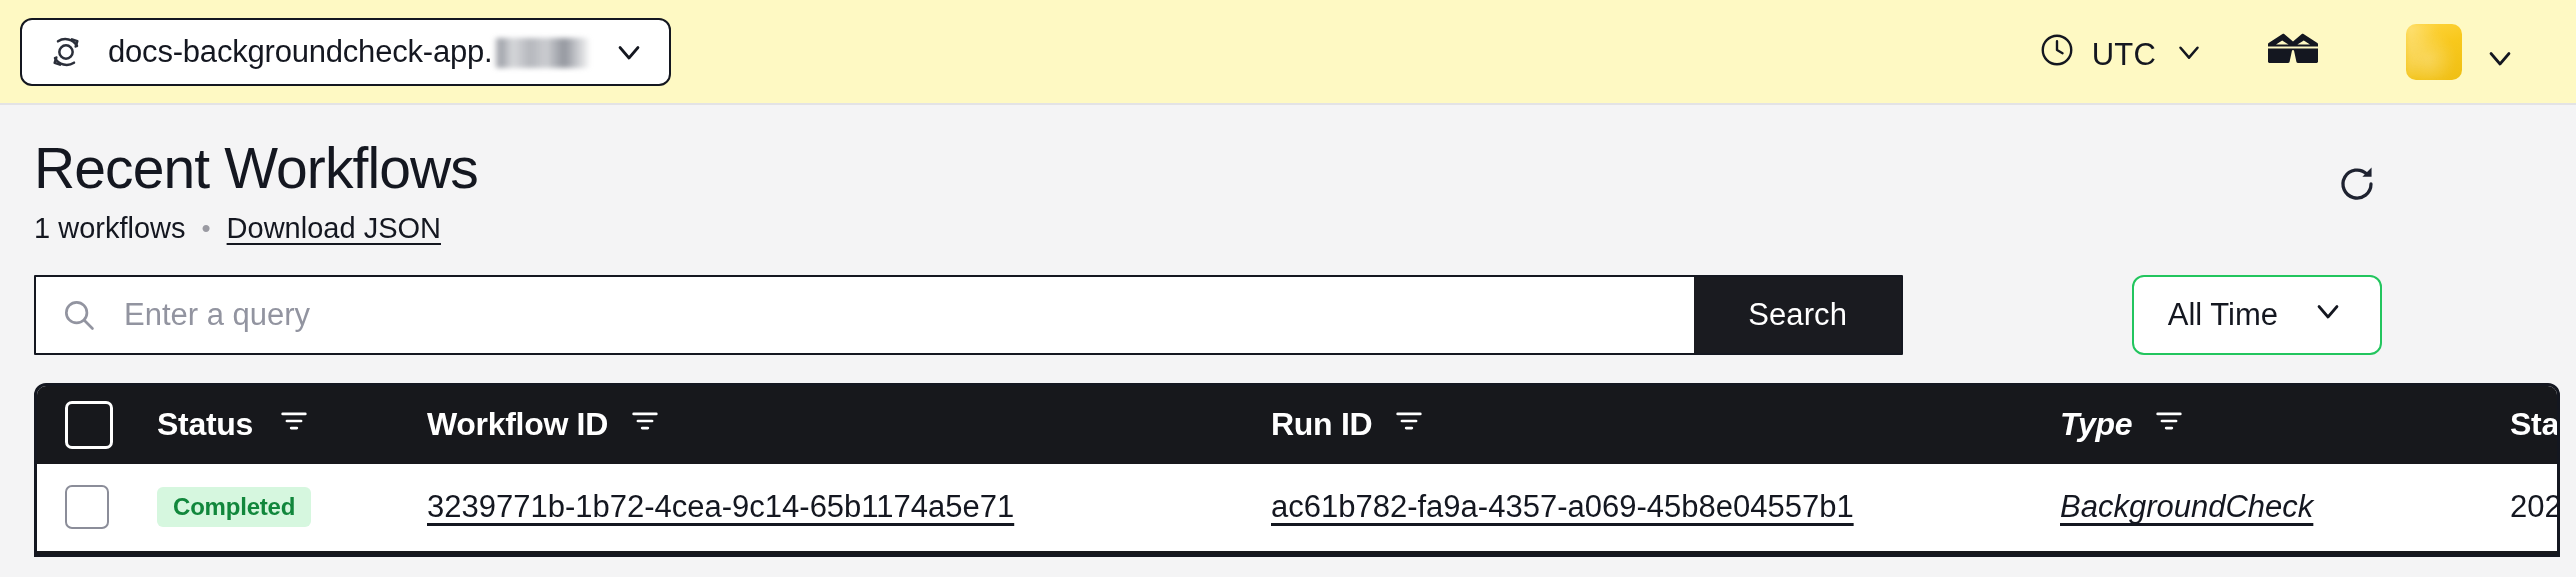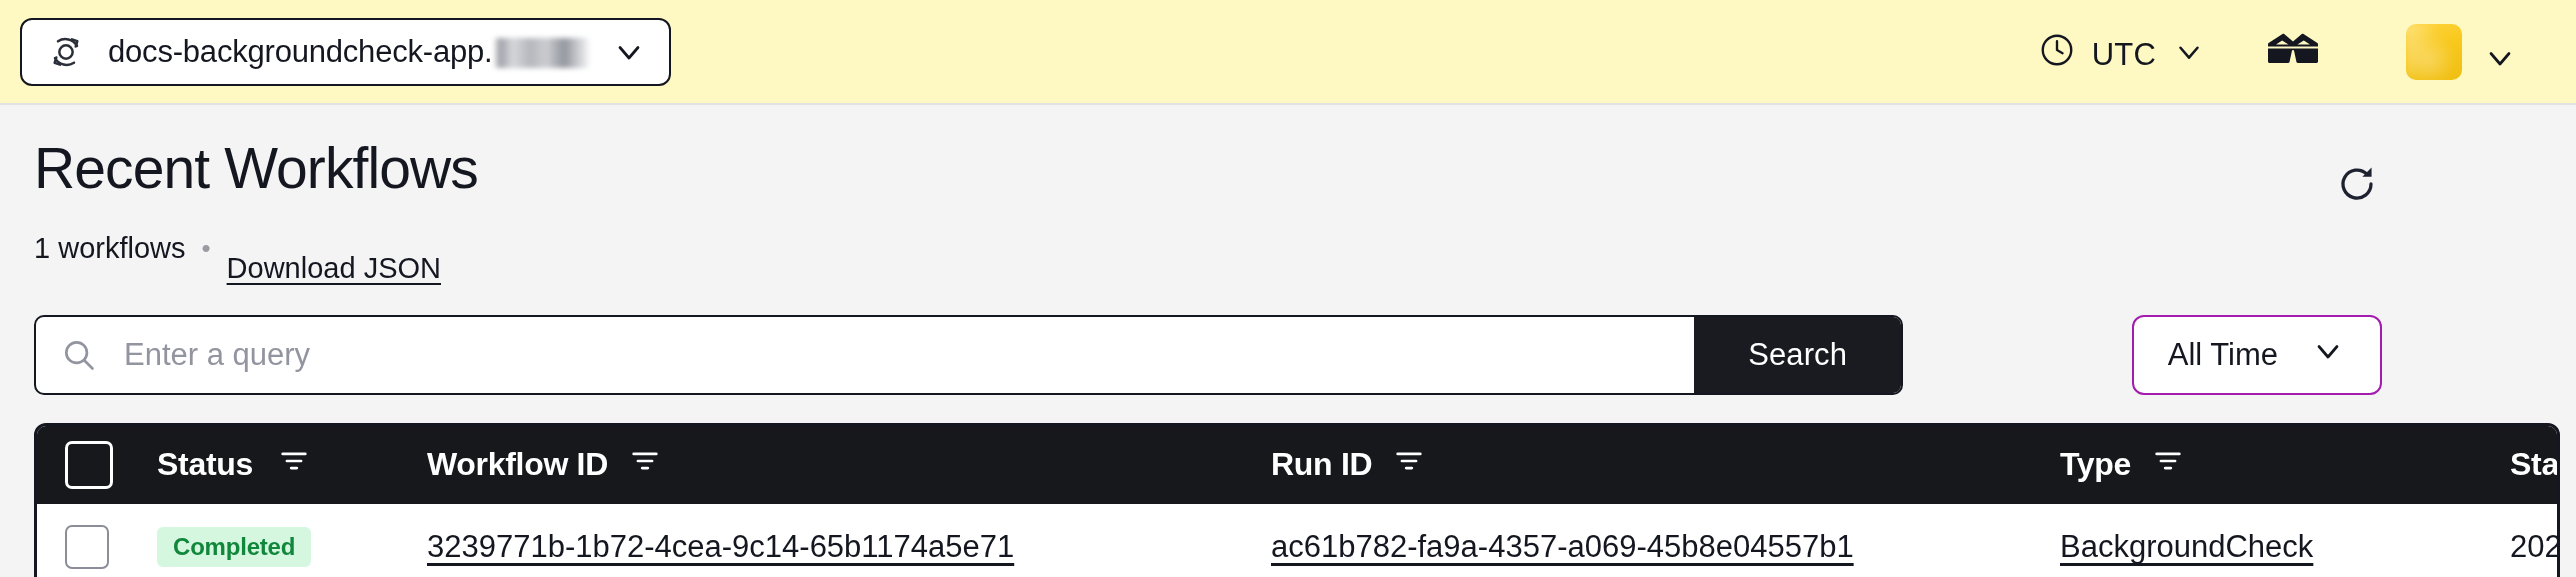--- a/index.html
+++ b/index.html
@@ -138,21 +138,20 @@
     font-size: 29px;
     color: #141720;
   }
   #workflow-count { color: #141720; }
   #subtitle-dot { color: #9a9aa2; font-size: 26px; line-height: 1; }
   #download-json {
     color: #141720;
     text-decoration: underline;
     text-underline-offset: 5px;
     cursor: pointer;
-    margin-top: 40px;
   }
   #refresh-button {
     margin-top: 22px;
     margin-right: 20px;
     cursor: pointer;
     display: flex;
   }
 
   
   #search-row {
@@ -162,21 +161,21 @@
     margin-top: 30px;
     padding-left: 2px;
   }
   #search-box {
     display: flex;
     align-items: center;
     height: 80px;
     width: 1869px;
     background: #ffffff;
     border: 2px solid #141720;
-    border-radius: 10px;
+    border-radius: 1px;
     overflow: hidden;
   }
   #search-icon-wrap {
     flex: 0 0 auto;
     padding: 0 16px 0 24px;
     display: flex;
     align-items: center;
   }
   #search-input {
     flex: 1 1 auto;
@@ -204,21 +203,21 @@
   }
   #time-range-select {
     margin-left: auto;
     margin-right: 18px;
     display: flex;
     align-items: center;
     gap: 32px;
     height: 80px;
     padding: 0 34px;
     background: #ffffff;
-    border: 2px solid #a21caf;
+    border: 2px solid #22c55e;
     border-radius: 12px;
     cursor: pointer;
     font-size: 31px;
     color: #141720;
   }
 
   
   #workflows-table {
     margin-top: 28px;
     margin-left: 2px;
@@ -243,21 +242,21 @@
     font-size: 32px;
     font-weight: 700;
     letter-spacing: -0.3px;
     font-family: "Liberation Sans", sans-serif;
   }
   .th-label { white-space: nowrap; }
   .col-check  { width: 92px; flex: 0 0 92px; display: flex; align-items: center; }
   .col-status { width: 270px; flex: 0 0 270px; gap: 24px; }
   .col-wfid   { width: 844px; flex: 0 0 844px; }
   .col-runid  { width: 789px; flex: 0 0 789px; }
-  .col-type   { width: 450px; flex: 0 0 450px; }
+  .col-type   { width: 450px; flex: 0 0 450px; font-style: italic; }
   .col-start  { flex: 1 1 auto; }
 
   .hdr-checkbox {
     width: 48px; height: 48px;
     border: 3px solid #ffffff;
     border-radius: 7px;
     background: transparent;
     cursor: pointer;
   }
 

